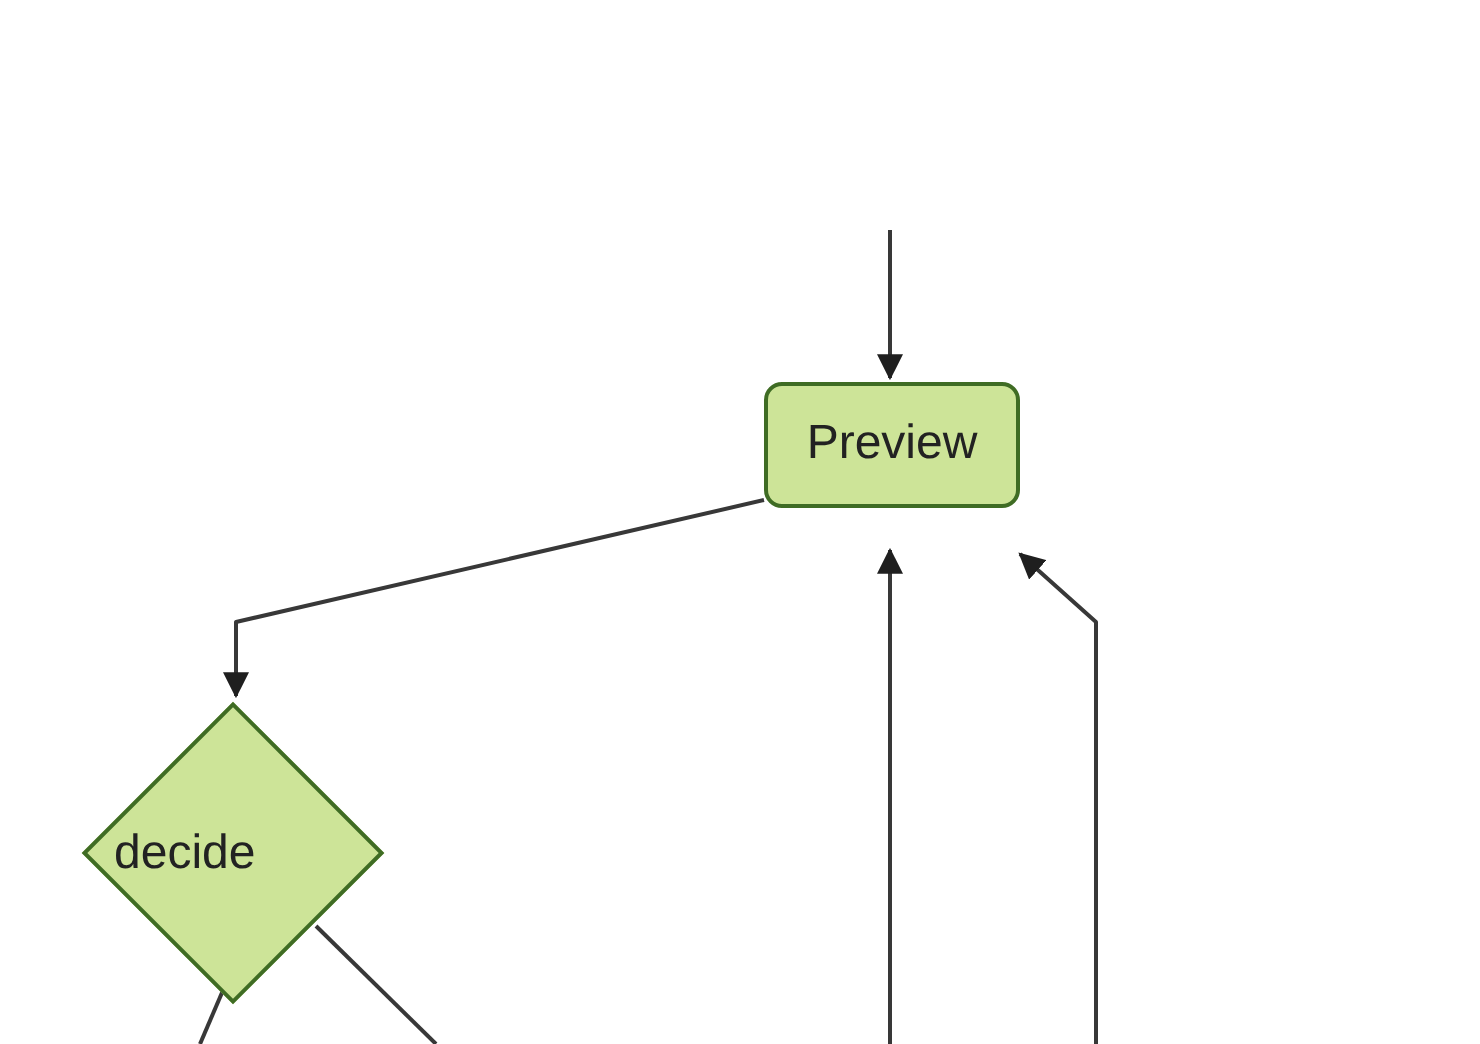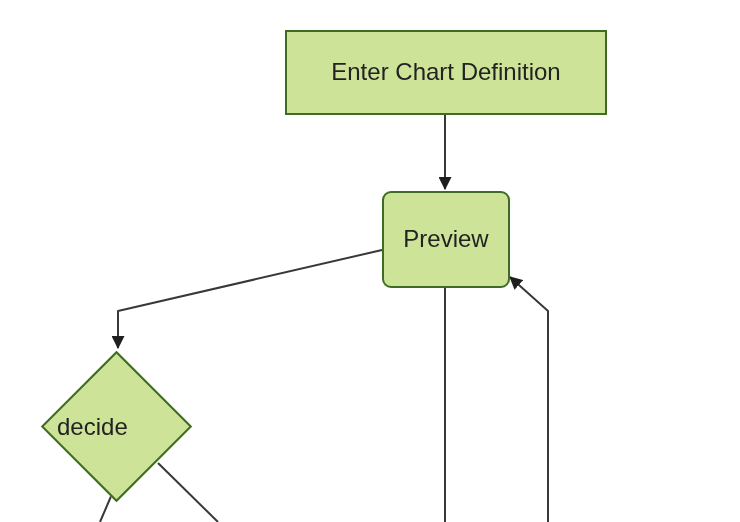--- a/index.html
+++ b/index.html
@@ -38,21 +38,21 @@
     display: flex;
     align-items: center;
     justify-content: center;
     background: var(--node-fill);
     border: 2px solid var(--node-border);
     font-size: 24px;
     line-height: 1.2;
     white-space: nowrap;
   }
   .node-a { left: 285px; top: 30px;  width: 322px; height: 85px; }
-  .node-b { left: 382px; top: 191px; width: 128px; height: 97px; border-radius: 9px; align-items: center; }
+  .node-b { left: 382px; top: 191px; width: 128px; height: 63px; border-radius: 9px; align-items: center; }
   .diamond-shape {
     position: absolute;
     left: 63px; top: 373px;
     width: 107px; height: 107px;
     background: var(--node-fill);
     border: 2px solid var(--node-border);
     transform: rotate(45deg);
   }
   .diamond-label {
     position: absolute;
@@ -77,23 +77,20 @@
     </defs>
 
     <path class="edge" d="M445,115 L445,189" marker-end="url(#arrow)"></path>
     <path class="edge" d="M382,250 L118,311 L118,348" marker-end="url(#arrow)"></path>
     <path class="edge" d="M112,494 L100,522"></path>
     <path class="edge" d="M158,463 L218,522"></path>
     <path class="edge" d="M445,522 L445,275" marker-end="url(#arrow)"></path>
     <path class="edge" d="M548,522 L548,311 L510,277" marker-end="url(#arrow)"></path>
   </svg>
 
-  <div class="node node-a">
-    <span>Enter Chart Definition</span>
-  </div>
 
   <div class="node node-b">
     <span>Preview</span>
   </div>
 
   <div class="diamond-shape"></div>
   <div class="diamond-label">
     <span>decide</span>
   </div>
 

